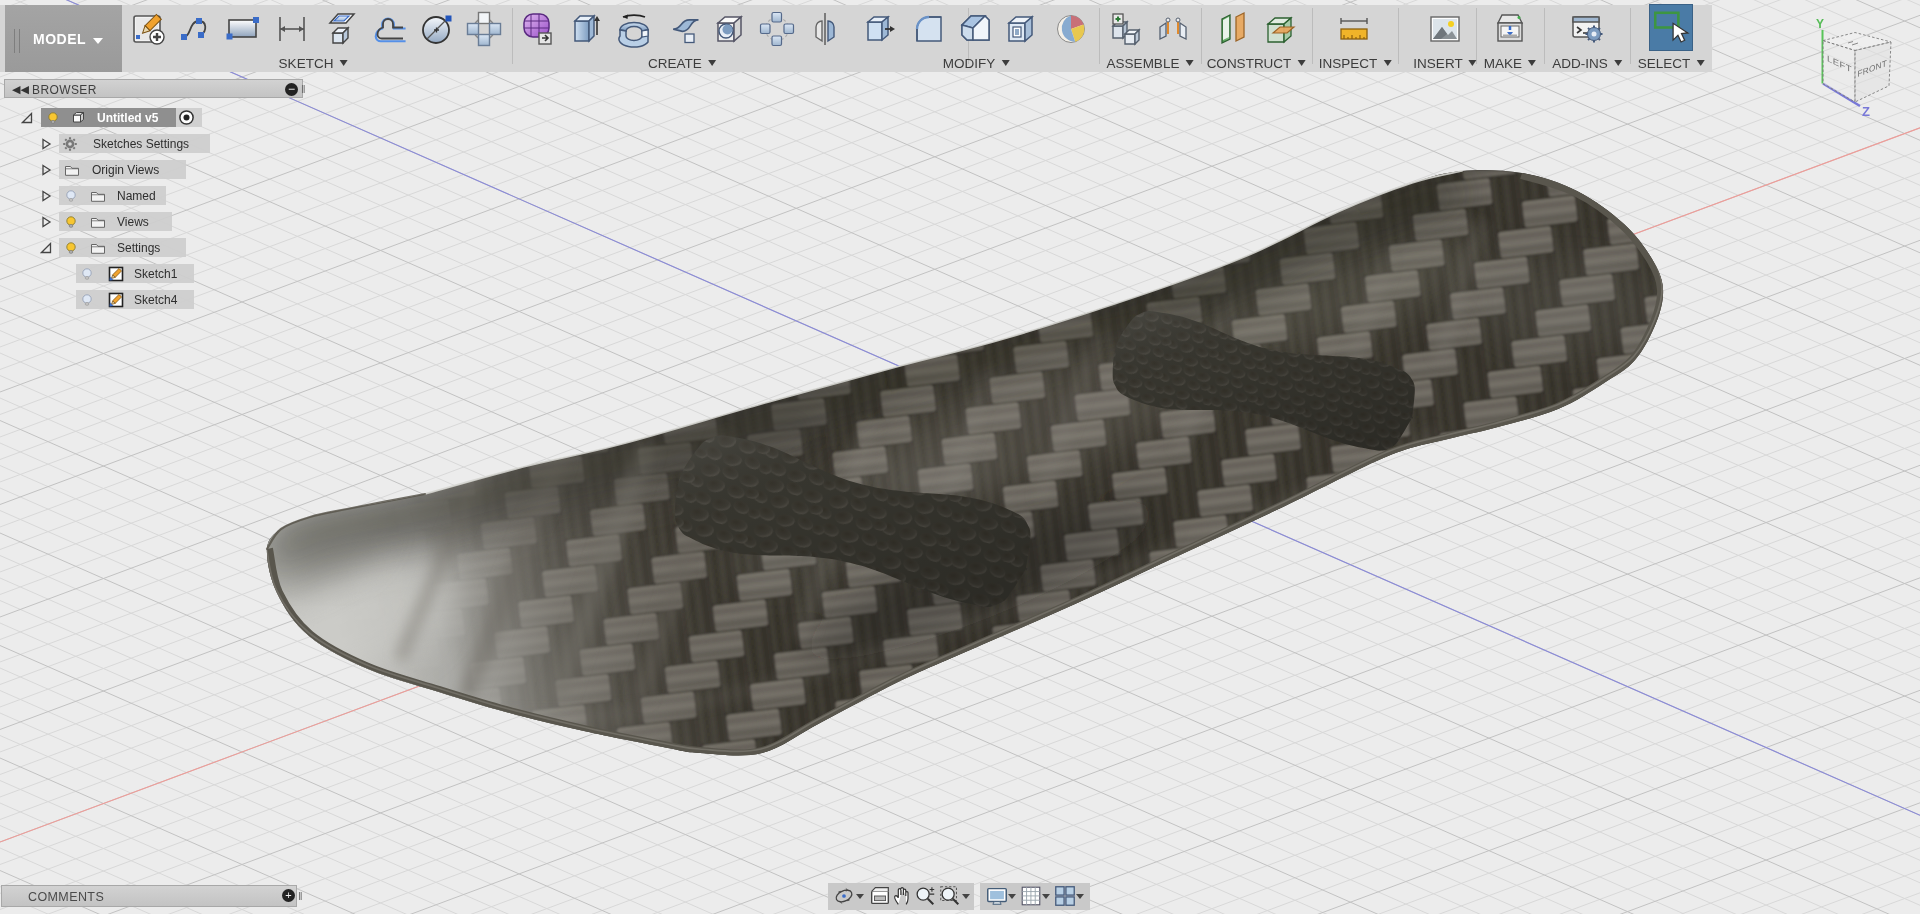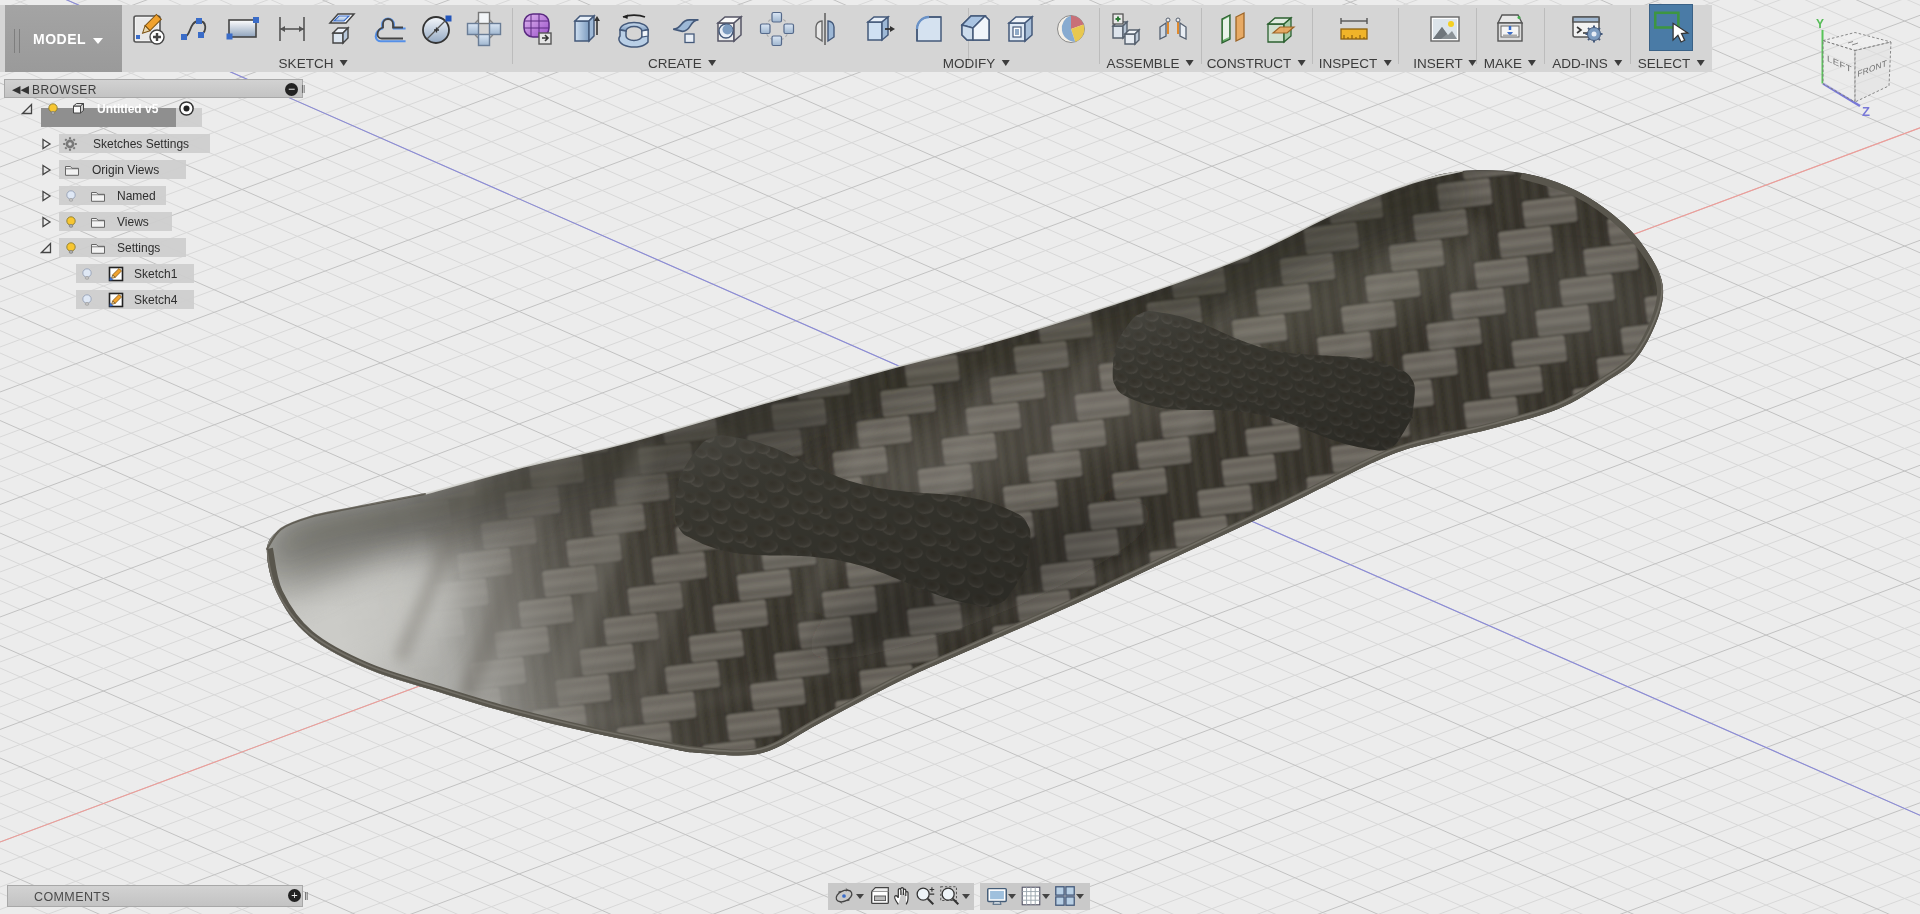--- a/index.html
+++ b/index.html
@@ -10,21 +10,21 @@
 .ticon{position:absolute}
 .ticon svg{width:100%;height:100%}
 .tlabel{position:absolute;top:56px;transform:translateX(-50%);font-size:13.5px;color:#3c3c3c;white-space:nowrap}
 .caret{display:inline-block;margin-left:6px;border:4.5px solid transparent;border-top:6px solid #3c3c3c;vertical-align:middle;margin-top:2px}
 .tsep{position:absolute;top:8px;height:56px;width:1px;background:#bcbcbc}
 #browser{position:absolute;left:4px;top:79px;width:299px;height:19px;background:linear-gradient(#d2d2d2,#c3c3c3);border:1px solid #a8a8a8;font-size:12px;color:#3f3f3f}
 #browser .btxt{position:absolute;left:27px;top:3px;letter-spacing:0.4px}
 #browser .barr{position:absolute;left:7px;top:3px;font-size:11px;color:#333}
 #browser .bmin{position:absolute;left:280px;top:2.5px;width:13px;height:13px;border-radius:50%;background:#222;color:#eee;text-align:center;line-height:12px;font-size:12px}
 #browser .bgrip{position:absolute;left:296px;top:3px;color:#666;font-size:11px}
-#comments{position:absolute;left:7px;top:885px;width:296px;height:22px;background:linear-gradient(#d2d2d2,#c3c3c3);border:1px solid #a8a8a8;font-size:12.5px;color:#4a4a4a}
+#comments{position:absolute;left:1px;top:885px;width:296px;height:22px;background:linear-gradient(#d2d2d2,#c3c3c3);border:1px solid #a8a8a8;font-size:12.5px;color:#4a4a4a}
 #comments .btxt{position:absolute;left:26px;top:4px;letter-spacing:0.4px}
 #comments .bplus{position:absolute;left:280px;top:3px;width:13px;height:13px;border-radius:50%;background:#222;color:#eee;text-align:center;line-height:13px;font-size:11px}
 #comments .bgrip{position:absolute;left:296px;top:4px;color:#666;font-size:11px}
 .rowbg{position:absolute;height:19px;background:rgba(206,206,206,0.93)}
 .rowfg{position:absolute;width:400px;height:19px}
 .rowfg span{display:inline-block}
 .tri{width:12px;height:12px;margin-top:3.5px}
 .bulb{width:14px;height:14px;margin-top:2.5px}
 .ric{width:16px;height:16px;margin-top:1.5px}
 .radio{width:17px;height:17px;margin-top:1px}
@@ -505,21 +505,21 @@
     <div class="grip"></div>
     <span class="mtxt">MODEL</span>
     <span class="mcaret"></span>
   </div>
 <div class="ticon" style="left:1649px;top:4px;width:44px;height:47px;background:#4a7ba6;border:1px solid #3a6186"><svg viewBox="0 0 40 40">
       <rect x="5" y="6" width="22" height="14" fill="none" stroke="#3d9641" stroke-width="2.4"></rect>
       <path d="M22 16 l0 16 4.6 -4.6 3 6.4 3.4 -1.6 -3 -6.4 6 -0.6 Z" fill="#fff" stroke="#333" stroke-width="1.2"></path>
     </svg></div>
 <div class="rowbg" style="left:41px;top:108px;width:135px;background:#8f8f8f;"></div>
 <div class="rowbg" style="left:176px;top:108px;width:26px;"></div>
-<div class="rowfg" style="left:0;top:99px">
+<div class="rowfg" style="left:0;top:108px">
     <span style="position:absolute;left:21px" class=""><svg viewBox="0 0 12 12" class="tri">
         <path d="M10.5,1.5 L10.5,10.5 L1.5,10.5 Z" fill="none" stroke="#444" stroke-width="1.3"></path>
       </svg></span>
     <span style="position:absolute;left:46px" class=""><svg viewBox="0 0 14 14" class="bulb">
         <circle cx="7" cy="6" r="4.2" fill="#f7c631" stroke="#8a7a30" stroke-width="0.9"></circle>
         <rect x="5.4" y="9.6" width="3.2" height="2.6" rx="0.8" fill="#b0b0b0" stroke="#777" stroke-width="0.7"></rect>
       </svg></span>
     <span style="position:absolute;left:71px" class=""><svg viewBox="0 0 16 16" class="ric">
         <polygon points="2.5,5 9.5,5 9.5,12 2.5,12" fill="#fafafa" stroke="#444" stroke-width="1"></polygon>
         <polygon points="2.5,5 5.5,2.5 12.5,2.5 9.5,5" fill="#e8e8e8" stroke="#444" stroke-width="1"></polygon>

